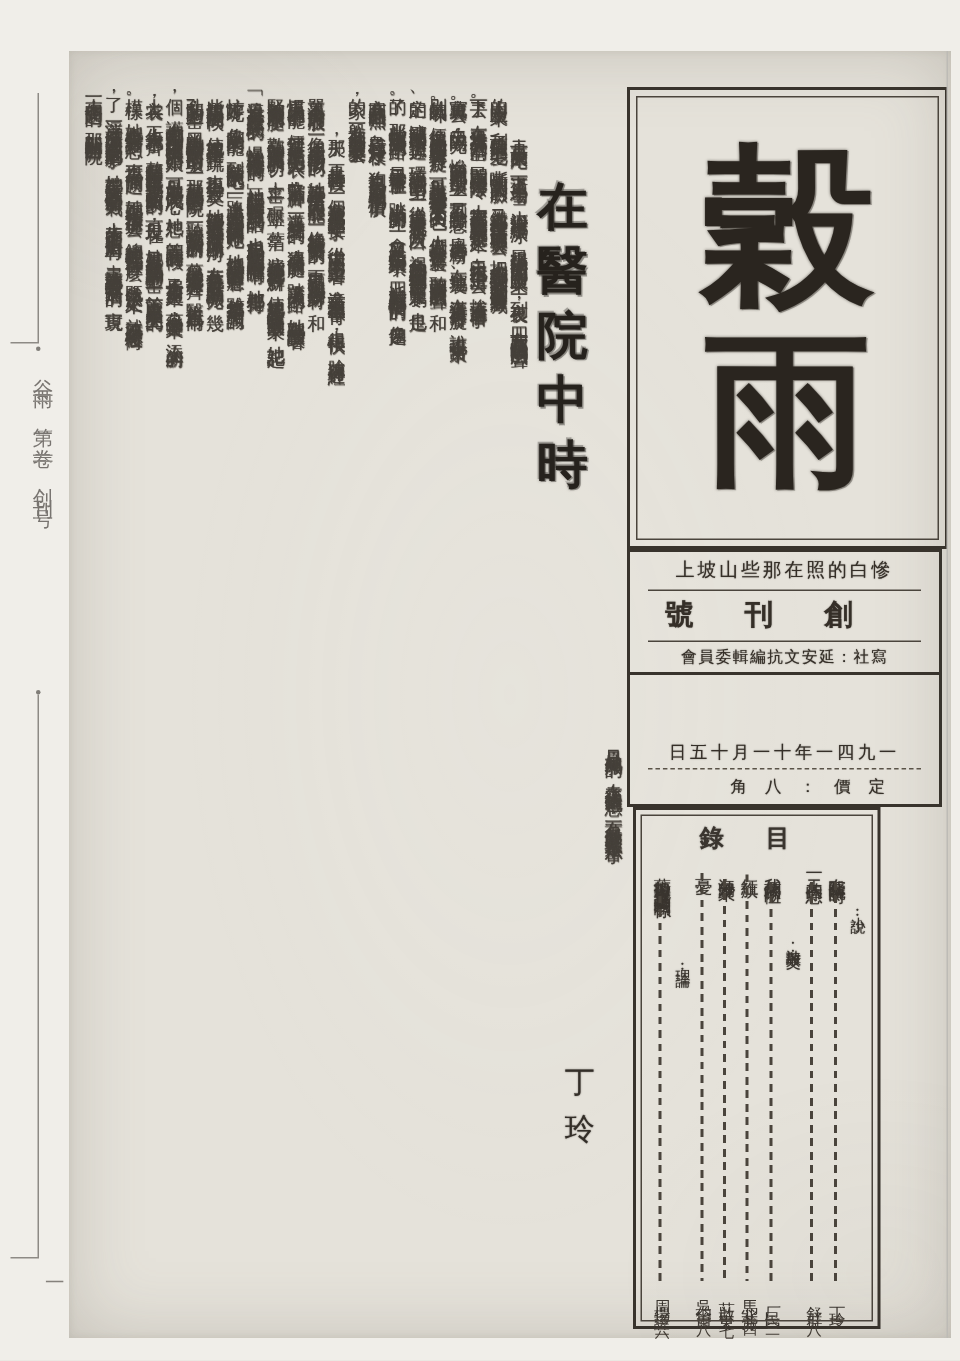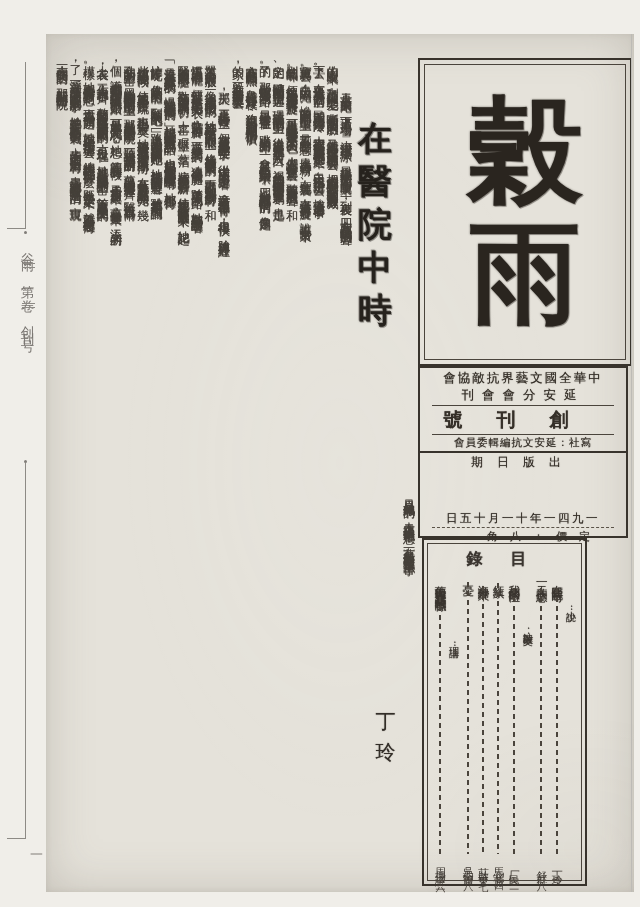--- a/index.html
+++ b/index.html
@@ -143,28 +143,26 @@
   <div class="page-num">一</div>
 
   <div class="paper">
 
     <div class="masthead-box">
       <div class="masthead-char c0">穀</div>
       <div class="masthead-char c1">雨</div>
     </div>
 
     <div class="info-box">
-      <div class="row r1 rtl">中華全國文藝界抗敵協會</div>
-      <div class="row r2 rtl">延安分會會刊</div>
+      <div class="row r1 rtl">慘白的照在那些山坡上</div>
       <div class="hr"></div>
       <div class="row r3 rtl">創刊號</div>
       <div class="hr"></div>
       <div class="row r4 rtl">寫社：延安文抗編輯委員會</div>
       <div class="hr2"></div>
-      <div class="row r5 rtl">出版日期</div>
       <div class="row r6 rtl">一九四一年十一月十五日</div>
       <div class="hrd"></div>
       <div class="row r7 rtl">定價：八角</div>
     </div>
 
     <div class="toc-box">
       <div class="toc-header rtl">目錄</div>
       <div class="toc-items" id="toc-items">
           <div class="toc-col toc-section mt1">
             <div class="toc-title">小說</div>

